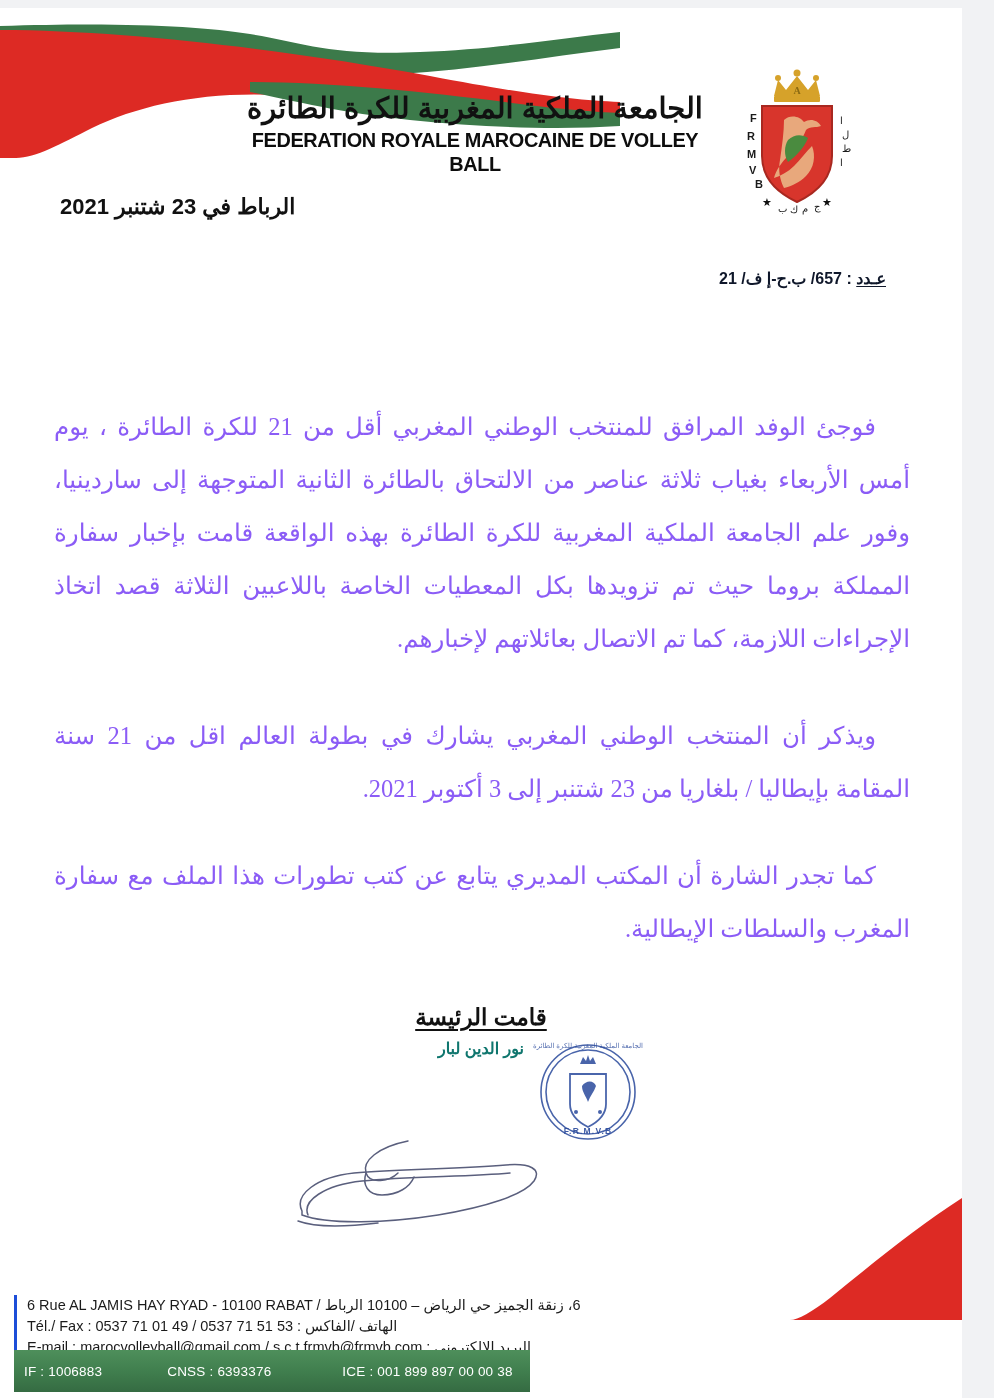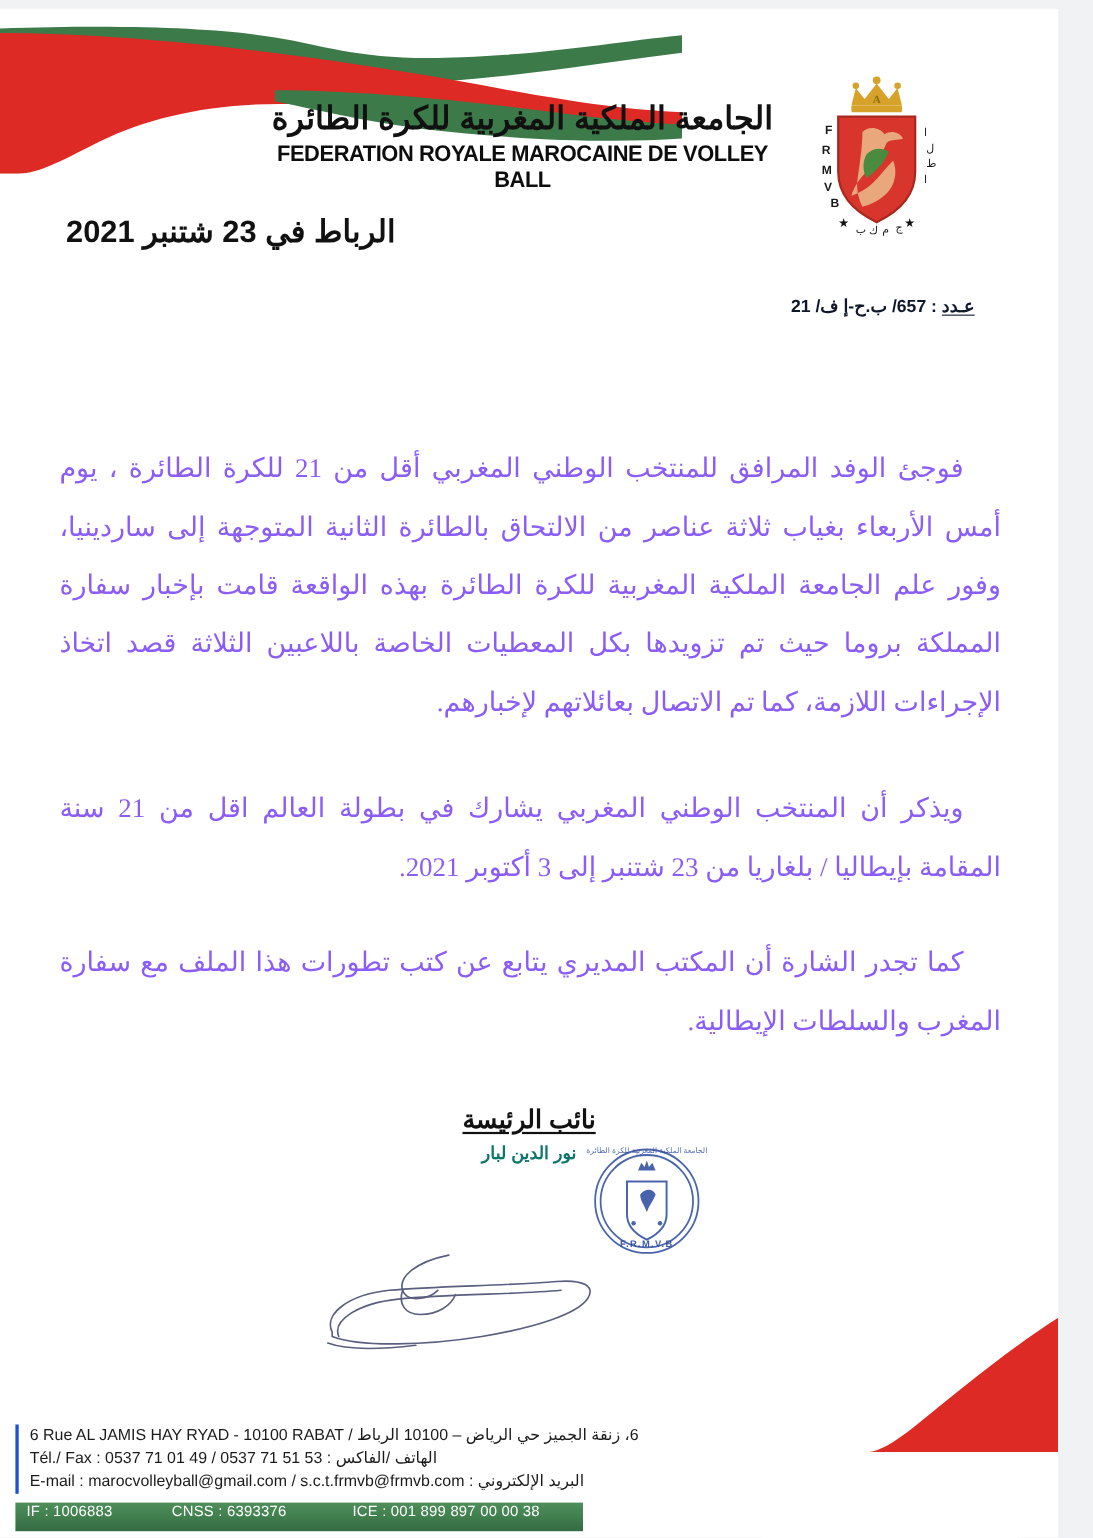--- a/index.html
+++ b/index.html
@@ -73,21 +73,21 @@
     top: -10px;
     width: 150px;
     height: 160px;
   }
 
   
   .date-line {
     position: absolute;
     top: 186px;
     left: 60px;
-    font-size: 28px;
+    font-size: 22px;
     font-weight: bold;
     color: #111;
     direction: rtl;
     white-space: nowrap;
   }
   .ref-line {
     position: absolute;
     top: 215px;
     right: 76px;
     font-size: 16px;
@@ -191,26 +191,28 @@
   }
   .footer-line .ar {
     direction: rtl;
     unicode-bidi: embed;
   }
   .legal-bar {
     position: absolute;
     left: 14px;
     bottom: 6px;
     width: 516px;
-    height: 26px;
+    height: 42px;
     background: linear-gradient(180deg,#4e8f5b 0%, #3f7d4d 55%, #356b42 100%);
     color: #ffffff;
     display: flex;
+    align-items: center;
     font-size: 13.5px;
     letter-spacing: .2px;
+    gap: 11px;
   }
   .legal-item { padding: 0 10px; white-space: nowrap; }
   .legal-item.mid { margin-left: 34px; }
   .legal-item.last { margin-left: 40px; }
 </style>
 </head>
 <body>
 
 <div class="page">
 
@@ -284,21 +286,21 @@
   </div>
 
 
   <div class="body-text">
     <p class="para p1">فوجئ الوفد المرافق للمنتخب الوطني المغربي أقل من 21 للكرة الطائرة ، يوم أمس الأربعاء بغياب ثلاثة عناصر من الالتحاق بالطائرة الثانية المتوجهة إلى ساردينيا، وفور علم الجامعة الملكية المغربية للكرة الطائرة بهذه الواقعة قامت بإخبار سفارة المملكة بروما حيث تم تزويدها بكل المعطيات الخاصة باللاعبين الثلاثة قصد اتخاذ الإجراءات اللازمة، كما تم الاتصال بعائلاتهم لإخبارهم.</p>
     <p class="para p2">ويذكر أن المنتخب الوطني المغربي يشارك في بطولة العالم اقل من 21 سنة المقامة بإيطاليا / بلغاريا من 23 شتنبر إلى 3 أكتوبر 2021.</p>
     <p class="para p3">كما تجدر الشارة أن المكتب المديري يتابع عن كتب تطورات هذا الملف مع سفارة المغرب والسلطات الإيطالية.</p>
   </div>
 
   <div class="sign-block">
-    <div class="sign-title">نائب الرئيسة</div>
+    <div class="sign-title">قامت الرئيسة</div>
     <div class="sign-name">نور الدين لبار</div>
   </div>
 
   <svg class="stamp" viewBox="0 0 120 125">
     <g fill="none" stroke="#2a4a9c" stroke-width="1.6" opacity="0.85">
       <circle cx="60" cy="62" r="47"></circle>
       <circle cx="60" cy="62" r="42"></circle>
     </g>
     <path d="M42,44 L78,44 L78,74 C78,86 68,93 60,97 C52,93 42,86 42,74 Z" fill="none" stroke="#2a4a9c" stroke-width="1.8" opacity="0.85"></path>
     <g fill="#2a4a9c" opacity="0.85">

